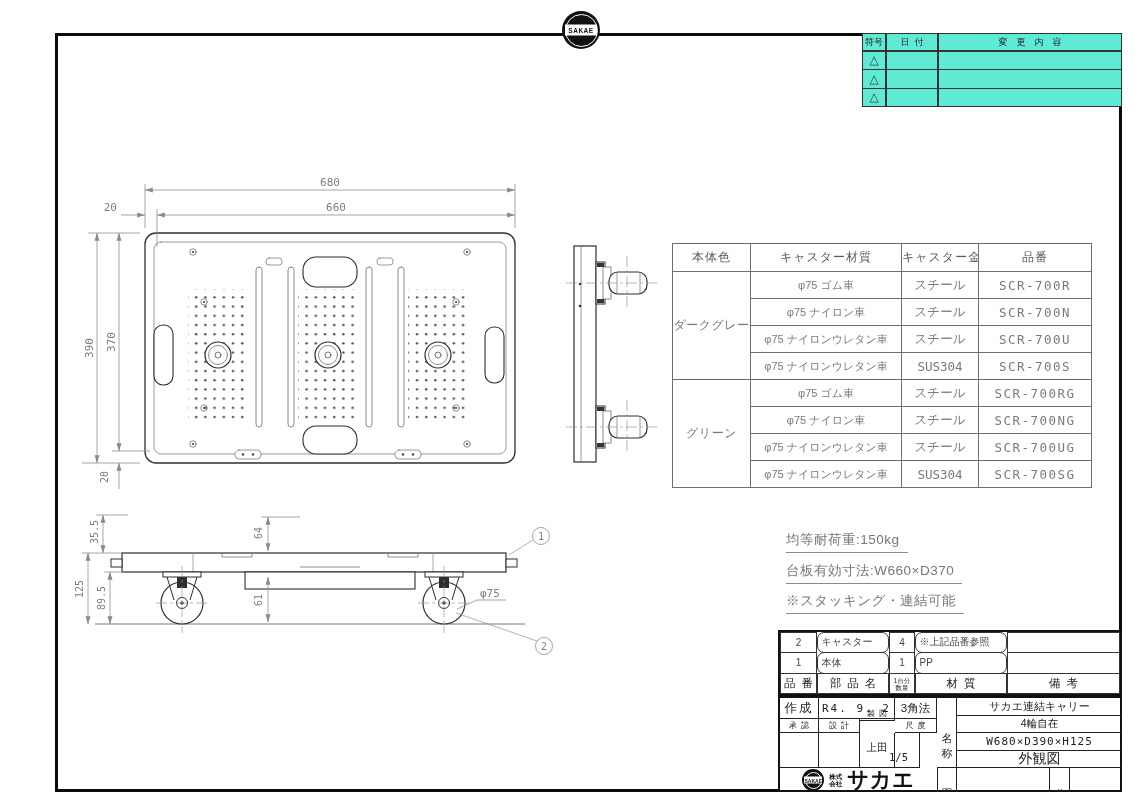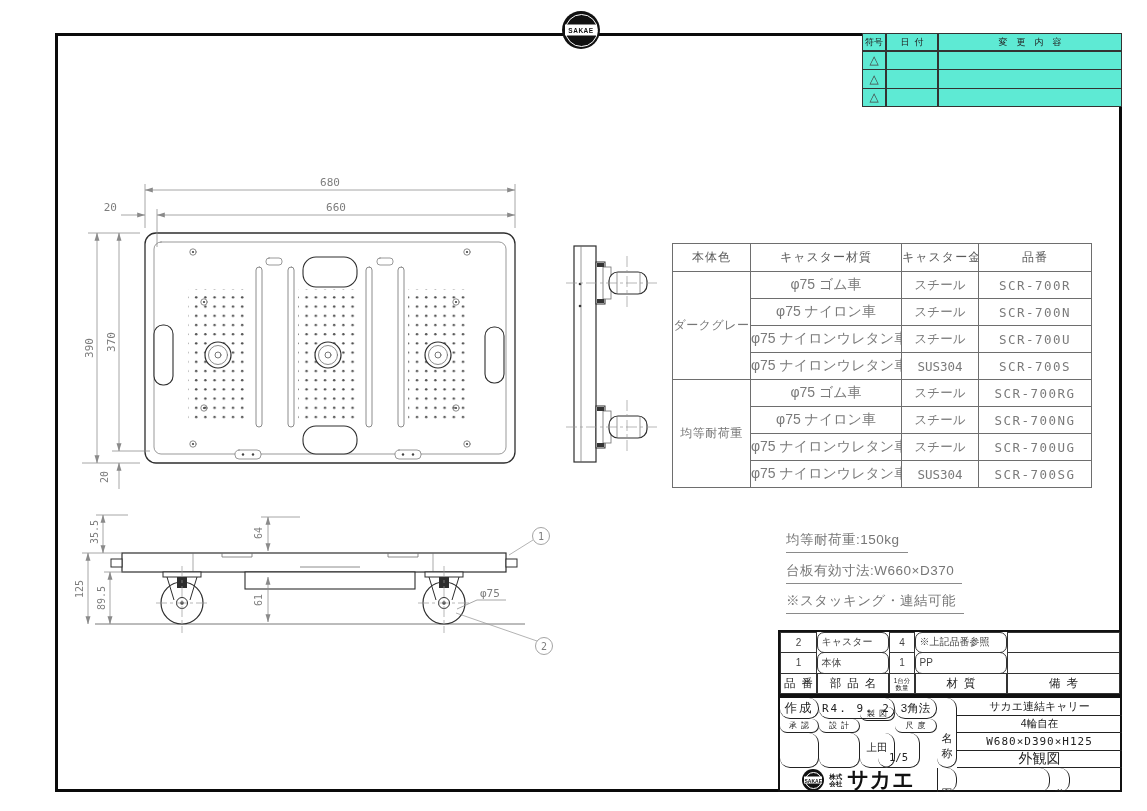--- a/index.html
+++ b/index.html
@@ -30,21 +30,21 @@
   .rev .tri { font-size:12px; color:#444; }
 
   
   .vt { position:absolute; left:672px; top:243px; width:419px; border-collapse:collapse; table-layout:fixed; }
   .vt th, .vt td { border:1px solid #6e6e6e; text-align:center; vertical-align:middle;
                    font-weight:normal; padding:0; overflow:hidden; white-space:nowrap; }
   .vt thead tr { height:28px; }
   .vt tbody tr { height:27px; }
   .vt th { font-size:12px; color:#5a5a5a; letter-spacing:1px; }
   .vt .color { font-size:12px; color:#777; letter-spacing:0.5px; }
-  .vt .mat  { font-size:14px; color:#7a7a7a; }
+  .vt .mat  { font-size:11px; color:#7a7a7a; }
   .vt .fit  { font-size:12.5px; color:#7a7a7a; font-family:"DejaVu Sans Mono", monospace; }
   .vt .code { font-size:12.5px; color:#7a7a7a; font-family:"DejaVu Sans Mono", monospace; letter-spacing:1.5px; }
 
   
   .notes { position:absolute; left:786px; top:531px; }
   .notes .nline { display:table; color:#777; font-size:13.5px; letter-spacing:0.5px;
                   border-bottom:1px solid #8a8a8a; padding:0 8px 3px 0; margin-bottom:8.5px;text-align:center; }
 
   
   .plist { position:absolute; left:778px; top:630px; width:344px; height:66px; box-sizing:border-box;
@@ -53,21 +53,21 @@
   .plist > div { border:0.8px solid #333; margin:-0.4px; display:flex; align-items:center; justify-content:center;
                  font-size:10px; color:#444; overflow:hidden; white-space:nowrap; }
   .plist .ph { font-size:11.5px; color:#222; letter-spacing:6px; padding-left:6px; }
   .plist .qh { flex-direction:column; font-size:6.5px; line-height:7px; letter-spacing:0; color:#222; }
   .plist .lft { justify-content:flex-start; padding-left:4px;border-radius:7px; }
 
   
   .tblock { position:absolute; left:778px; top:696px; width:344px; height:96px; box-sizing:border-box;
             border:2px solid #111; background:#fff; }
   .tblock .cell { position:absolute; box-sizing:border-box; display:flex; align-items:center; justify-content:center;
-                  font-size:11px; color:#222; overflow:hidden; white-space:nowrap;border-radius:10px; }
+                  font-size:11px; color:#222; overflow:hidden; white-space:nowrap; }
   .br { border-right:1px solid #222; }
   .bb { border-bottom:1px solid #222; }
   .vlabel { writing-mode:vertical-rl; text-orientation:upright; }
   .namecol { letter-spacing:15px; padding-top:13px; font-size:11.5px; }
   .tinyv { font-size:8px; letter-spacing:3px; padding-top:3px; color:#333; }
   .namerows { position:absolute; left:177px; top:0; width:165px; height:70px; }
   .namerows .nr { height:17.5px; box-sizing:border-box; border-bottom:1px solid #222;
                   display:flex; align-items:center; justify-content:center; color:#222; }
   .logo-row { position:absolute; left:0; top:70px; width:157px; height:24px; border-right:1px solid #222;
               display:flex; align-items:center; justify-content:center; gap:5px; }
@@ -334,21 +334,21 @@
         <td class="mat">φ75 ナイロンウレタン車</td>
         <td class="fit">スチール</td>
         <td class="code">SCR-700U</td>
       </tr>
       <tr>
         <td class="mat">φ75 ナイロンウレタン車</td>
         <td class="fit">SUS304</td>
         <td class="code">SCR-700S</td>
       </tr>
       <tr>
-        <td class="color" rowspan="4">均等耐荷重</td>
+        <td class="color" rowspan="4">グリーン</td>
         <td class="mat">φ75 ゴム車</td>
         <td class="fit">スチール</td>
         <td class="code">SCR-700RG</td>
       </tr>
       <tr>
         <td class="mat">φ75 ナイロン車</td>
         <td class="fit">スチール</td>
         <td class="code">SCR-700NG</td>
       </tr>
       <tr>

